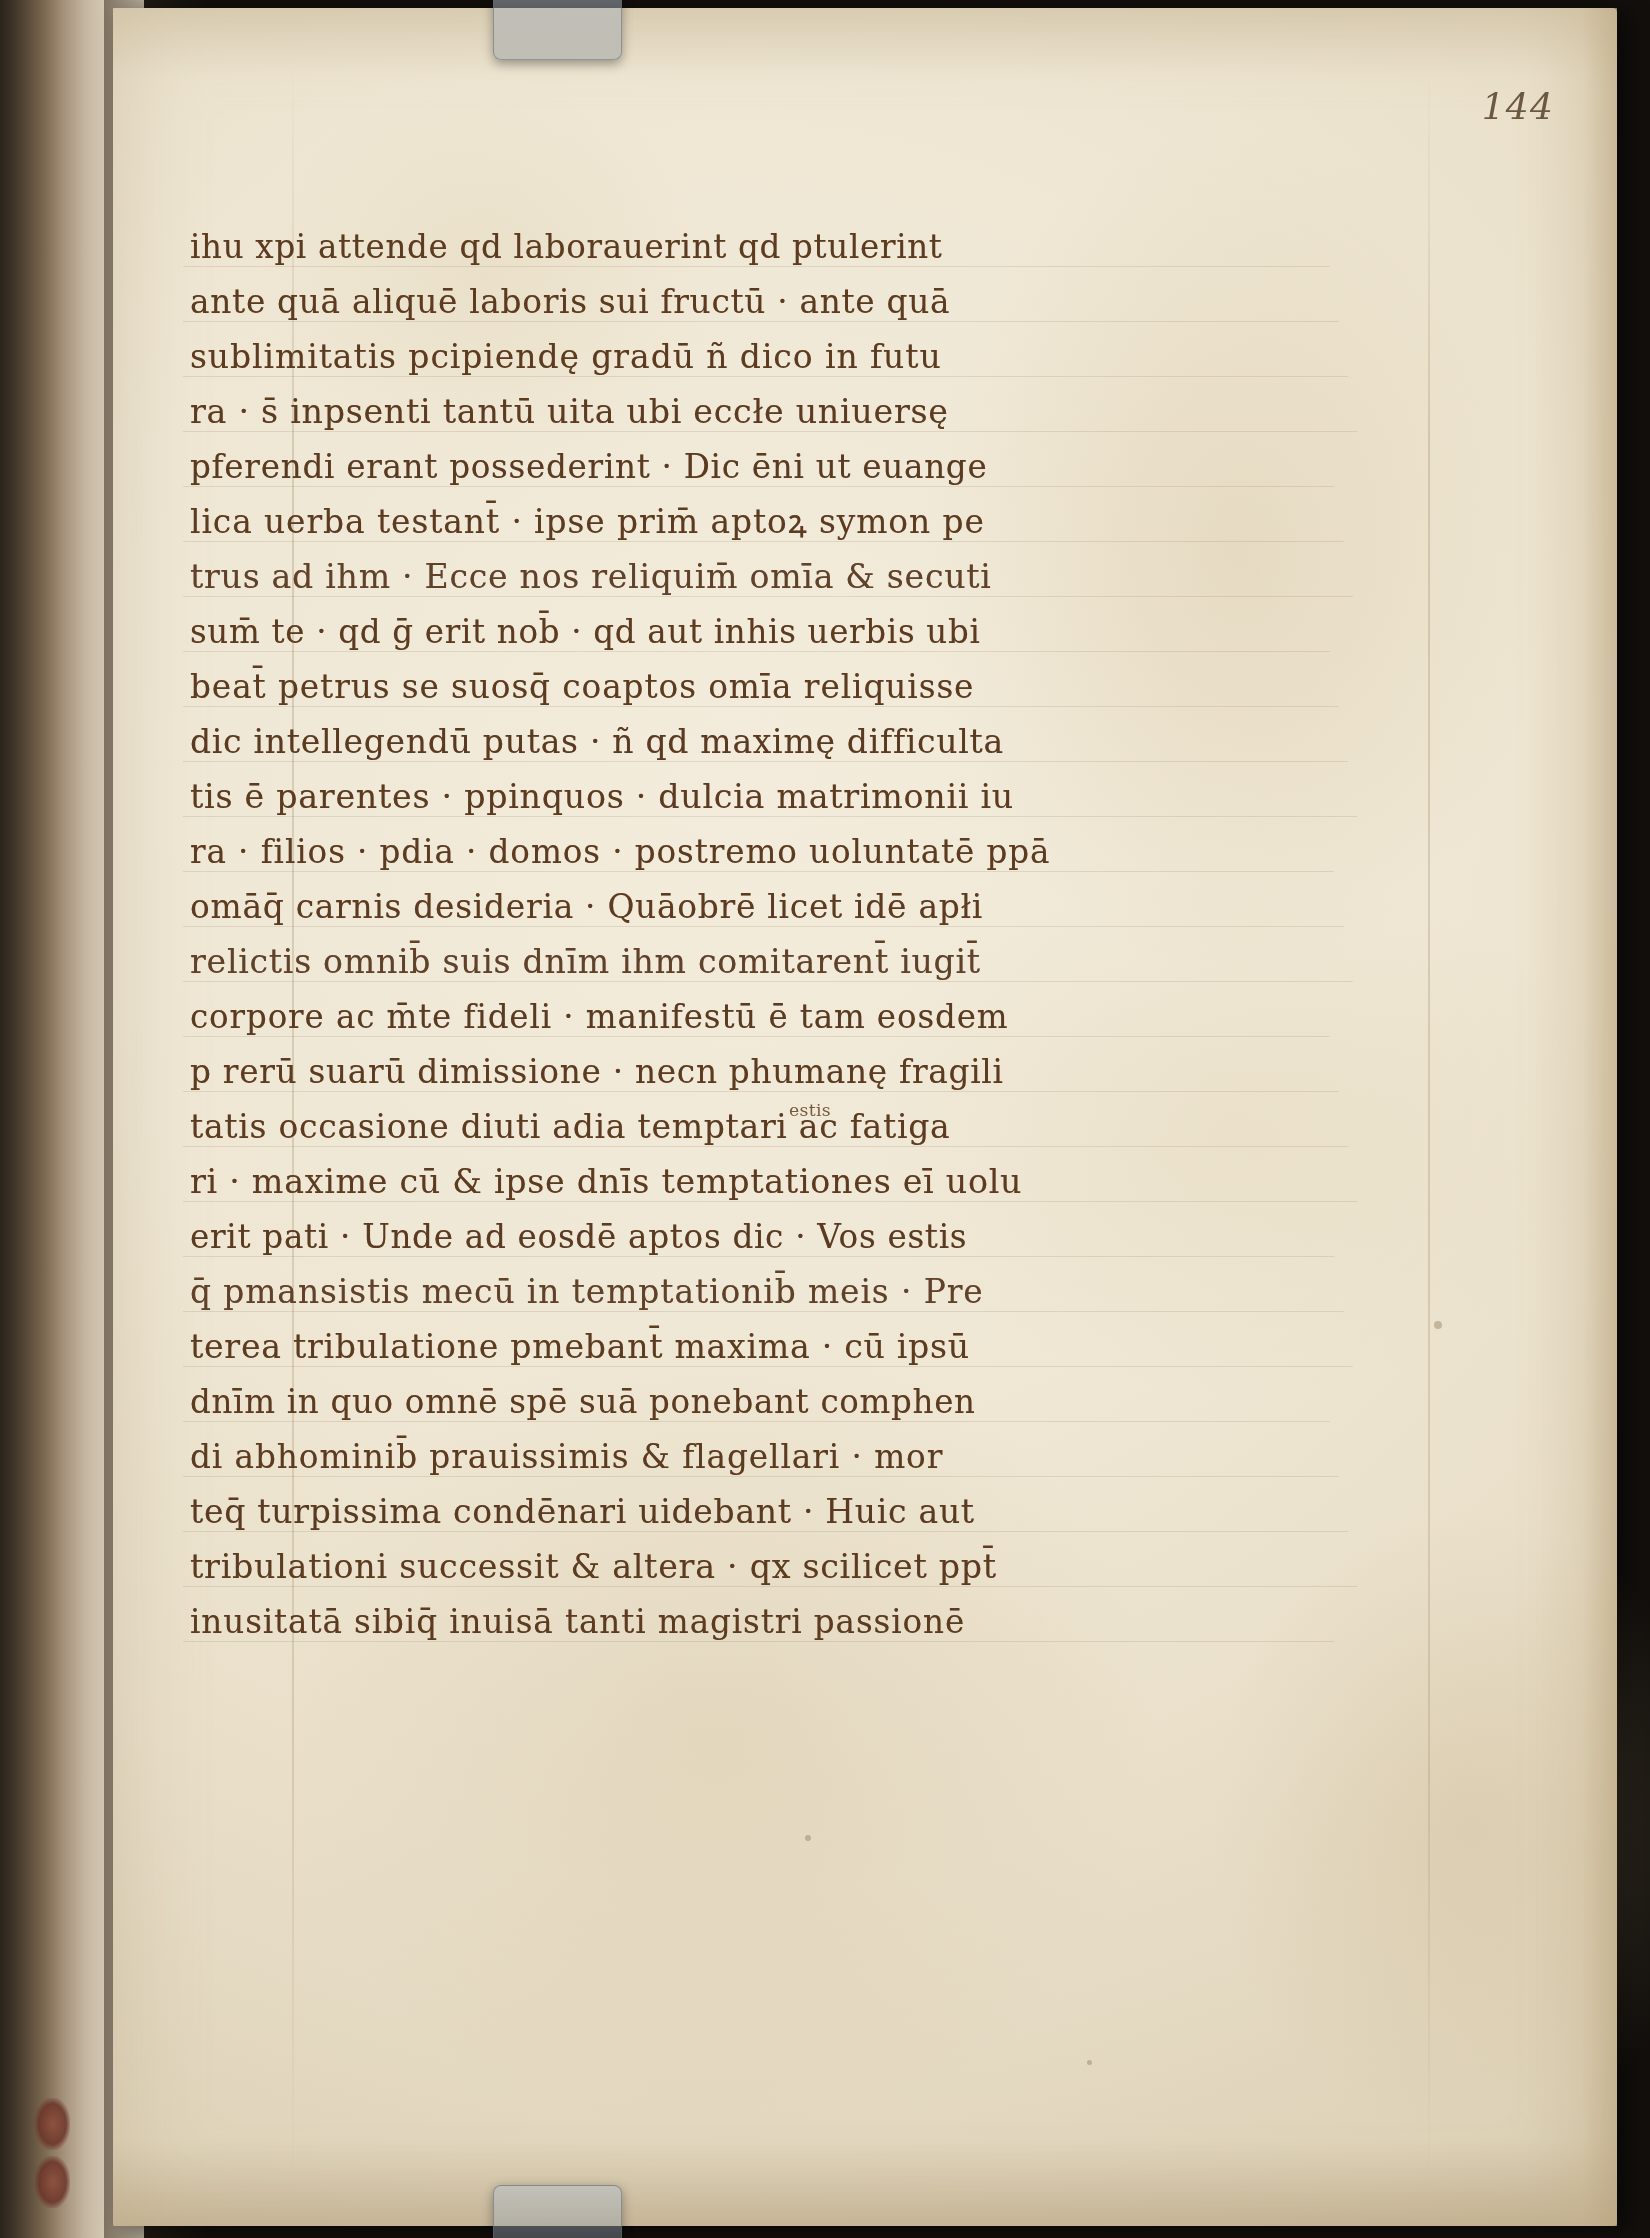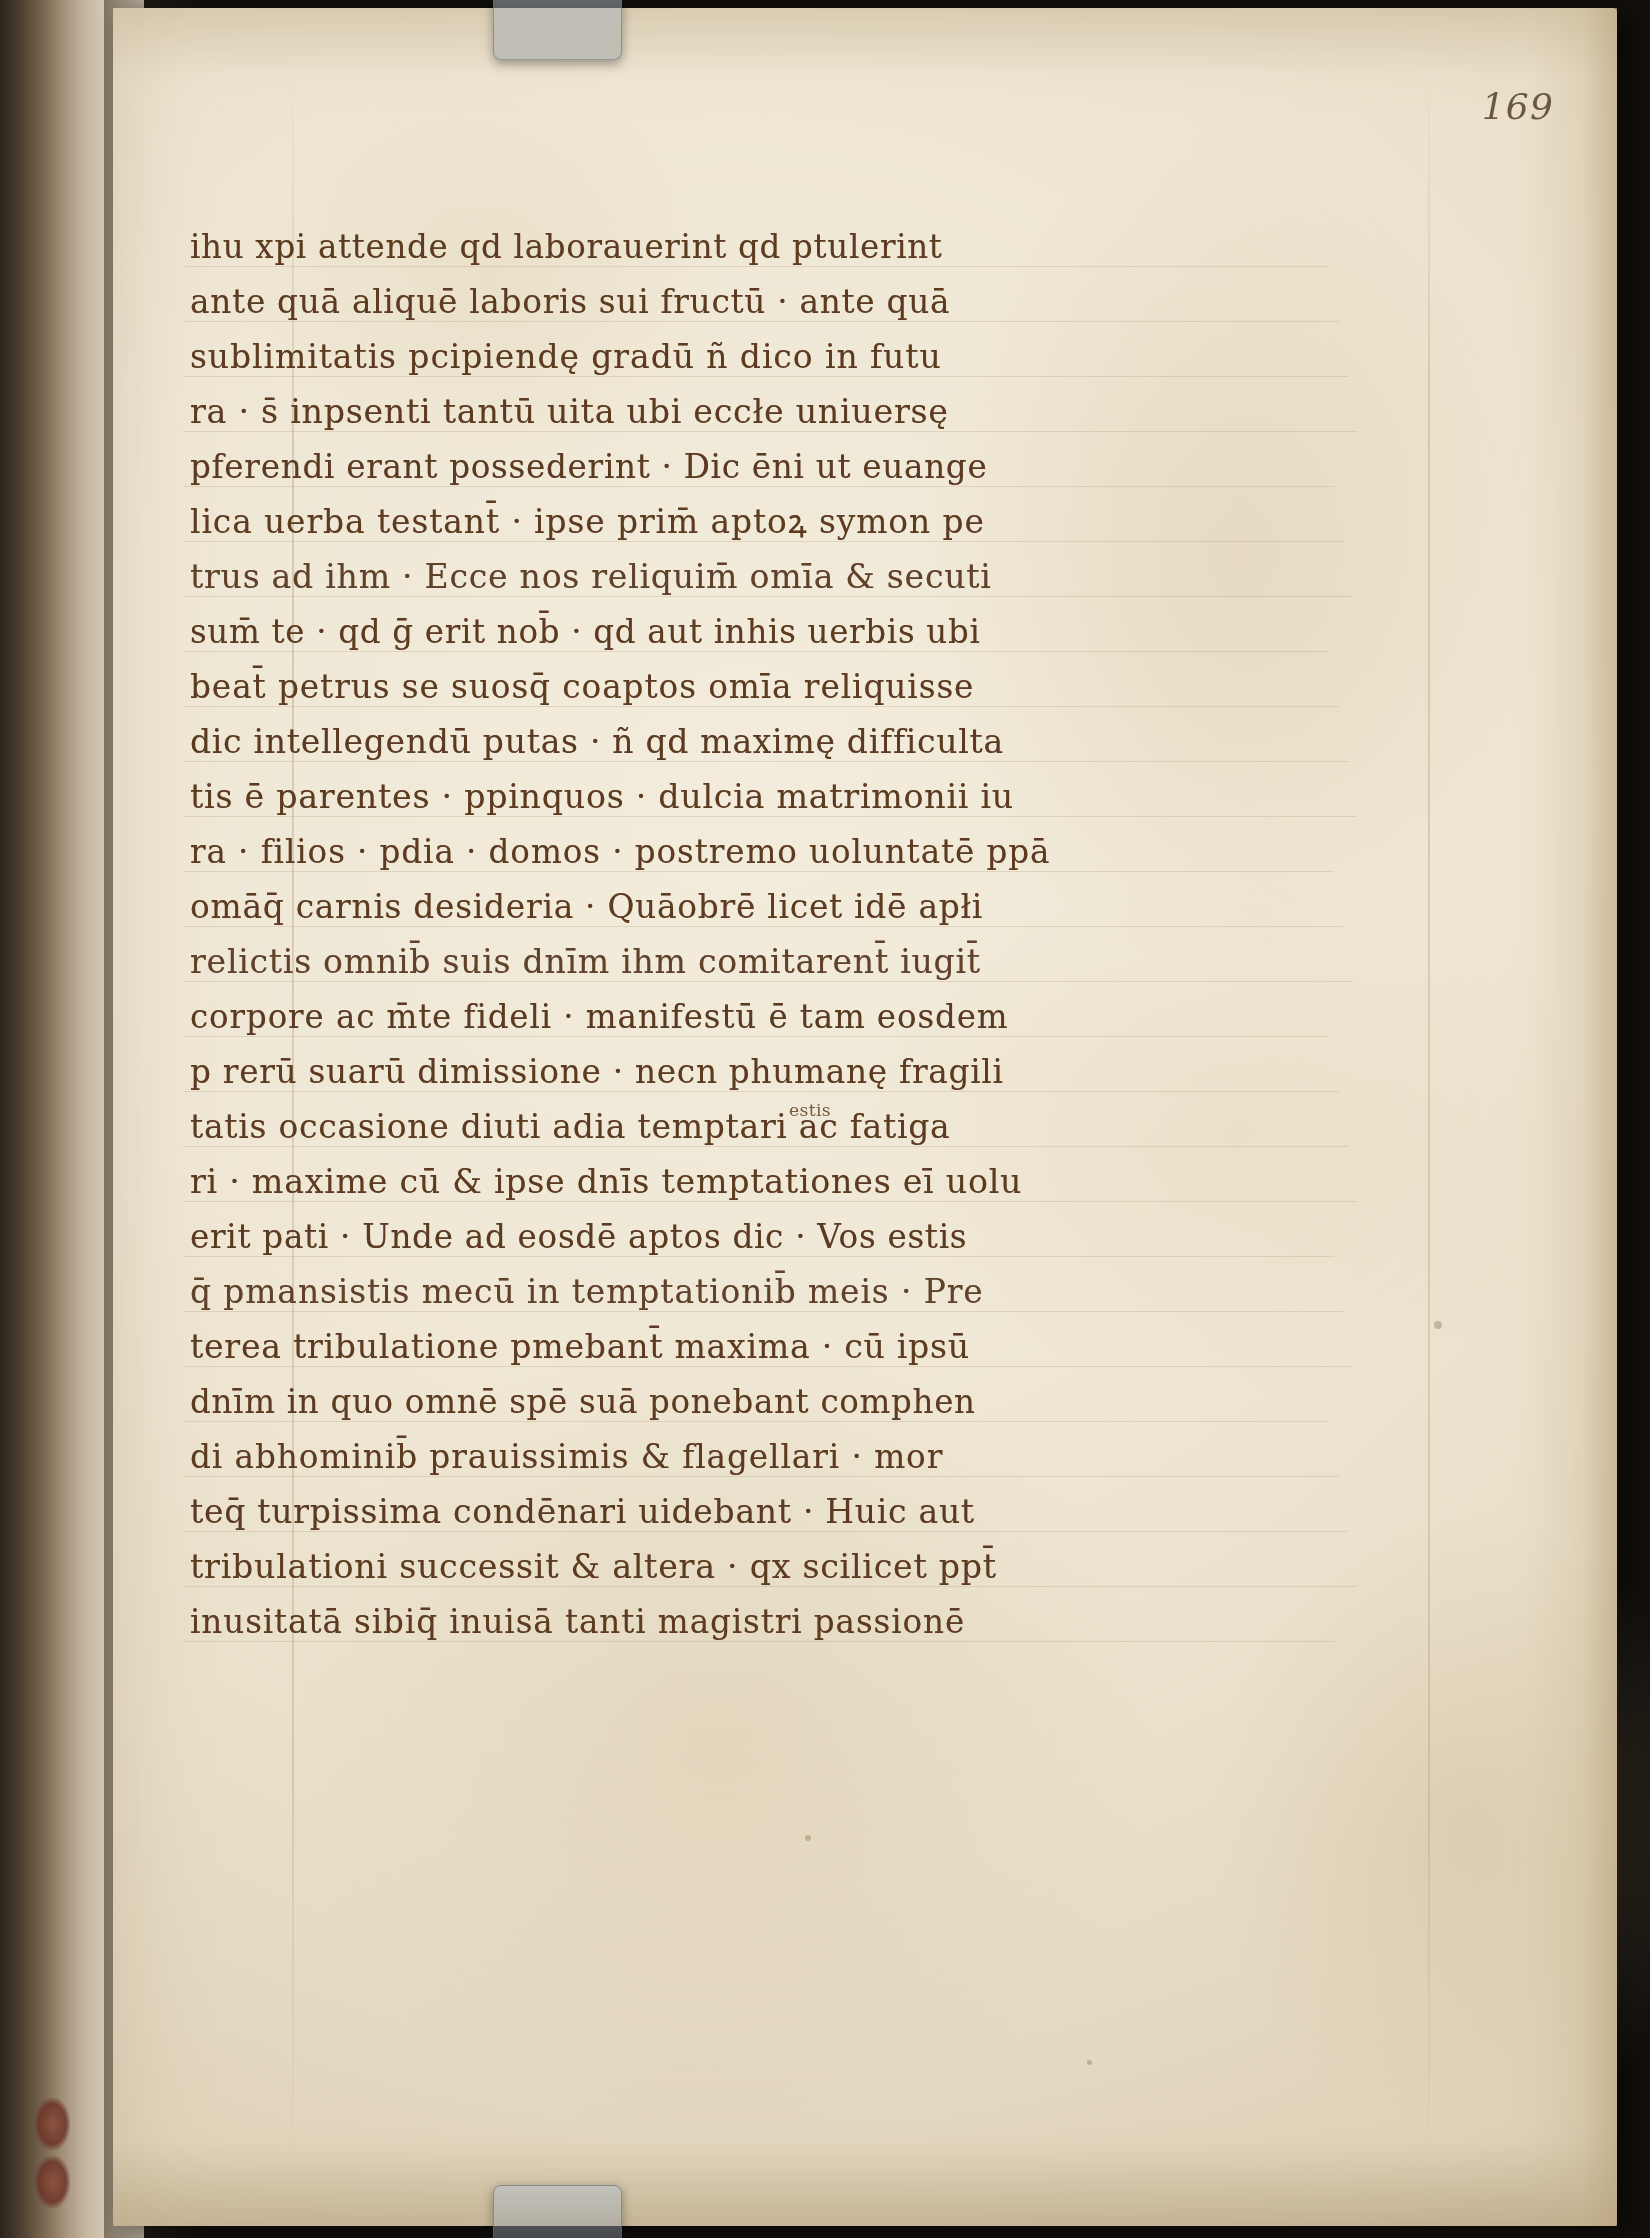--- a/index.html
+++ b/index.html
@@ -213,21 +213,21 @@
     <div class="crease c1"></div>
     <div class="crease c2"></div>
 
     <div class="blem" style="left:1321px; top:1313px; width:8px; height:8px;"></div>
     <div class="blem" style="left:692px; top:1827px; width:5.8px; height:5.8px;"></div>
     <div class="blem" style="left:974px; top:2052px; width:5.2px;  height:5.2px;"></div>
 
     <div class="leaf-edge"></div>
   </div>
 
-  <div class="folio">169</div>
+  <div class="folio">144</div>
 
   <div class="textblock" id="textblock">
       <div class="line" style="transform: scaleX(0.985);">ihu xpi  attende qd laborauerint  qd ptulerint<div class="rule" style="top: 47px;"></div></div>
       <div class="line" style="transform: scaleX(0.993);">ante quā aliquē laboris sui fructū · ante quā<div class="rule" style="top: 47px;"></div></div>
       <div class="line" style="transform: scaleX(1.001);">sublimitatis pcipiendę gradū ñ dico in futu<div class="rule" style="top: 47px;"></div></div>
       <div class="line" style="transform: scaleX(1.009);">ra · s̄ inpsenti tantū uita ubi eccłe uniuersę<div class="rule" style="top: 47px;"></div></div>
       <div class="line" style="transform: scaleX(0.989);">pferendi erant possederint · Dic ēni ut euange<div class="rule" style="top: 47px;"></div></div>
       <div class="line" style="transform: scaleX(0.997);">lica uerba testant̄ · ipse prim̄ aptoꝝ symon pe<div class="rule" style="top: 47px;"></div></div>
       <div class="line" style="transform: scaleX(1.005);">trus ad ihm · Ecce nos reliquim̄ omīa &amp; secuti<div class="rule" style="top: 47px;"></div></div>
       <div class="line" style="transform: scaleX(0.985);">sum̄ te · qd ḡ erit nob̄ · qd aut inhis uerbis ubi<div class="rule" style="top: 47px;"></div></div>

